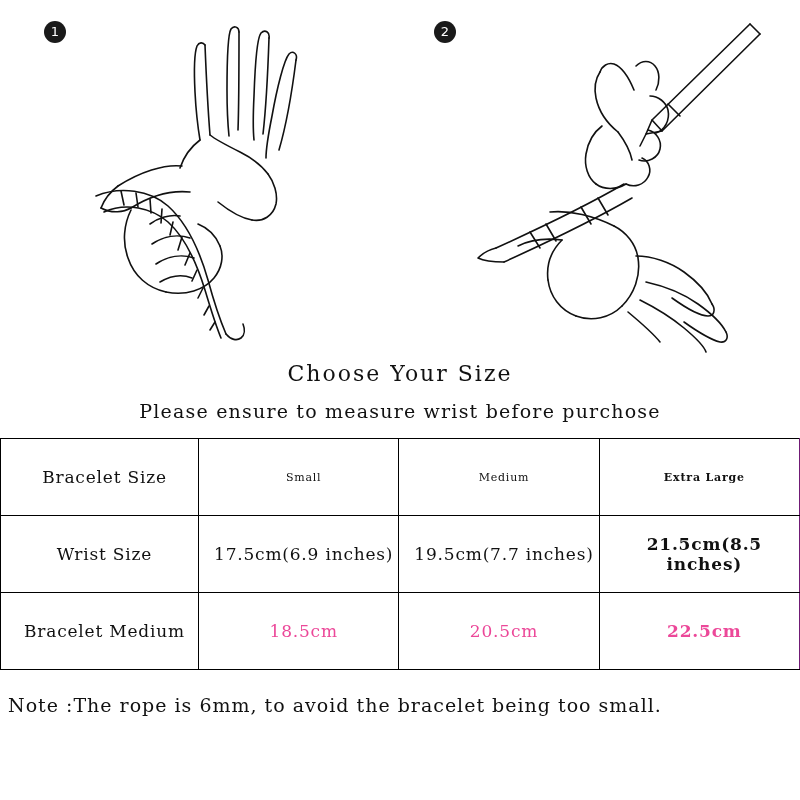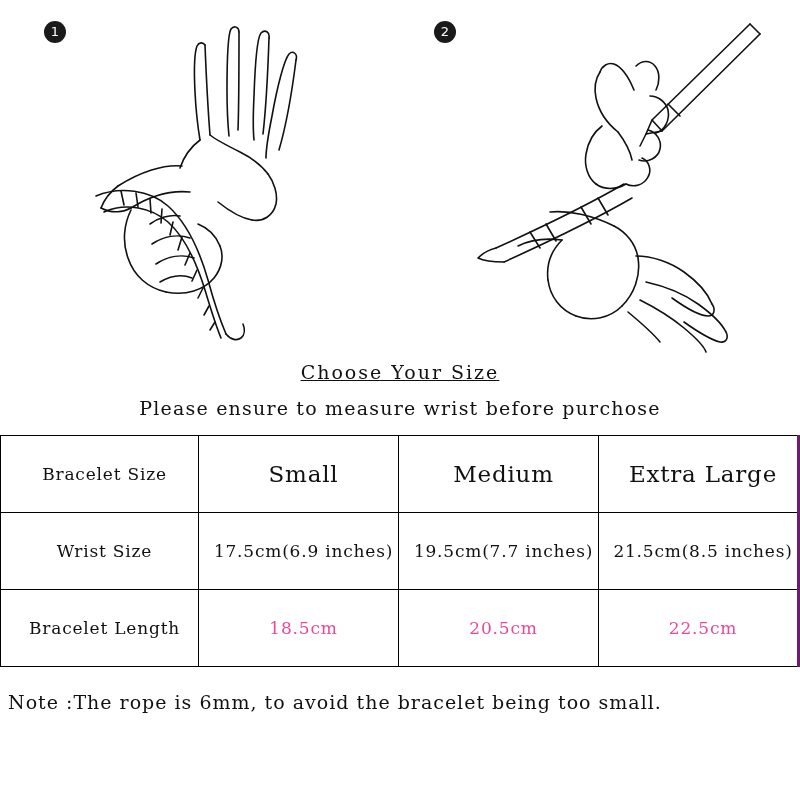--- a/index.html
+++ b/index.html
@@ -57,26 +57,25 @@
     left: 0;
     top: 0;
     width: 400px;
     height: 355px;
   }
 
   
   .title {
     text-align: center;
     font-family: "DejaVu Serif", serif;
-    font-size: 19px;
+    font-size: 22px;
     letter-spacing: 2px;
     color: #111111;
     margin: 6px 0 0 0;
     font-weight: normal;
-    text-decoration: underline;
   }
   .subtitle {
     text-align: center;
     font-family: "DejaVu Serif", serif;
     font-size: 19px;
     letter-spacing: 1.2px;
     color: #111111;
     margin: 14px 0 8px 0;
     font-weight: normal;
   }
@@ -97,29 +96,29 @@
     font-size: 17px;
     letter-spacing: 0.8px;
     color: #111111;
     padding-left: 11px;
   }
   .size-table td.rowlabel {
     width: 185px;
     font-size: 17px;
   }
   .size-table td.colhead {
-    font-size: 23px;
+    font-size: 11px;
   }
   .size-table td.len {
     color: #ec4899;
     font-size: 17px;
   }
   .size-table tr:first-child td { border-top: 1px solid #000000; }
   .size-table td:first-child { border-left: 1px solid #000000; }
-  .size-table td:last-child { border-right: 3px solid #701a75; }
+  .size-table td:last-child { border-right: 1px solid #701a75; font-weight: bold; }
 
   
   .note {
     margin: 20px 0 1px 0;
     padding: 0 8px;
     font-family: "DejaVu Serif", serif;
     font-size: 19px;
     letter-spacing: 1px;
     line-height: 1.65;
     color: #111111;
@@ -248,21 +247,21 @@
         <td class="colhead">Medium</td>
         <td class="colhead">Extra Large</td>
       </tr>
       <tr>
         <td class="rowlabel">Wrist Size</td>
         <td>17.5cm(6.9 inches)</td>
         <td>19.5cm(7.7 inches)</td>
         <td>21.5cm(8.5 inches)</td>
       </tr>
       <tr>
-        <td class="rowlabel">Bracelet Length</td>
+        <td class="rowlabel">Bracelet Medium</td>
         <td class="len">18.5cm</td>
         <td class="len">20.5cm</td>
         <td class="len">22.5cm</td>
       </tr>
     </tbody>
   </table>
 
   <div class="note">
     <span>Note :The rope is 6mm, to avoid the bracelet being too small.</span>
   </div>

